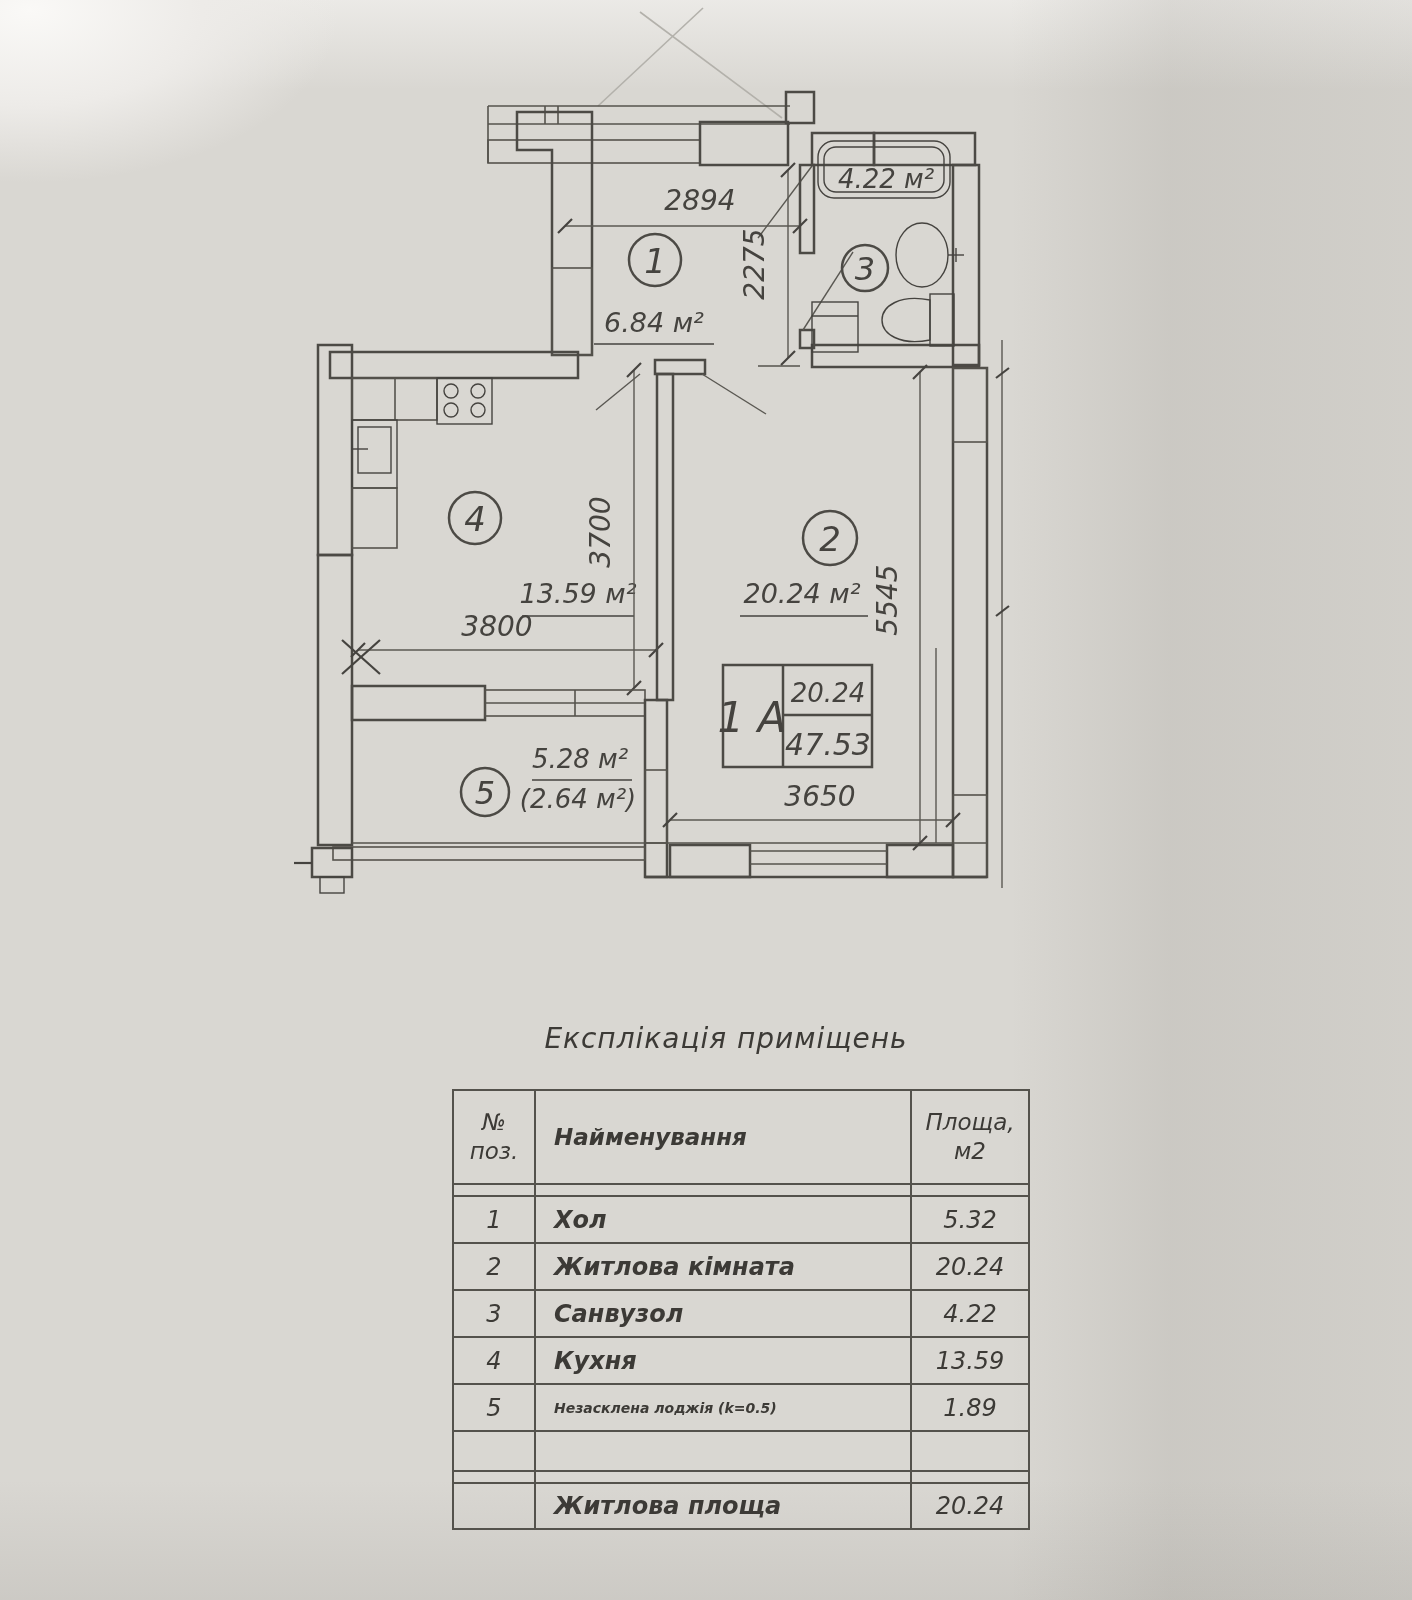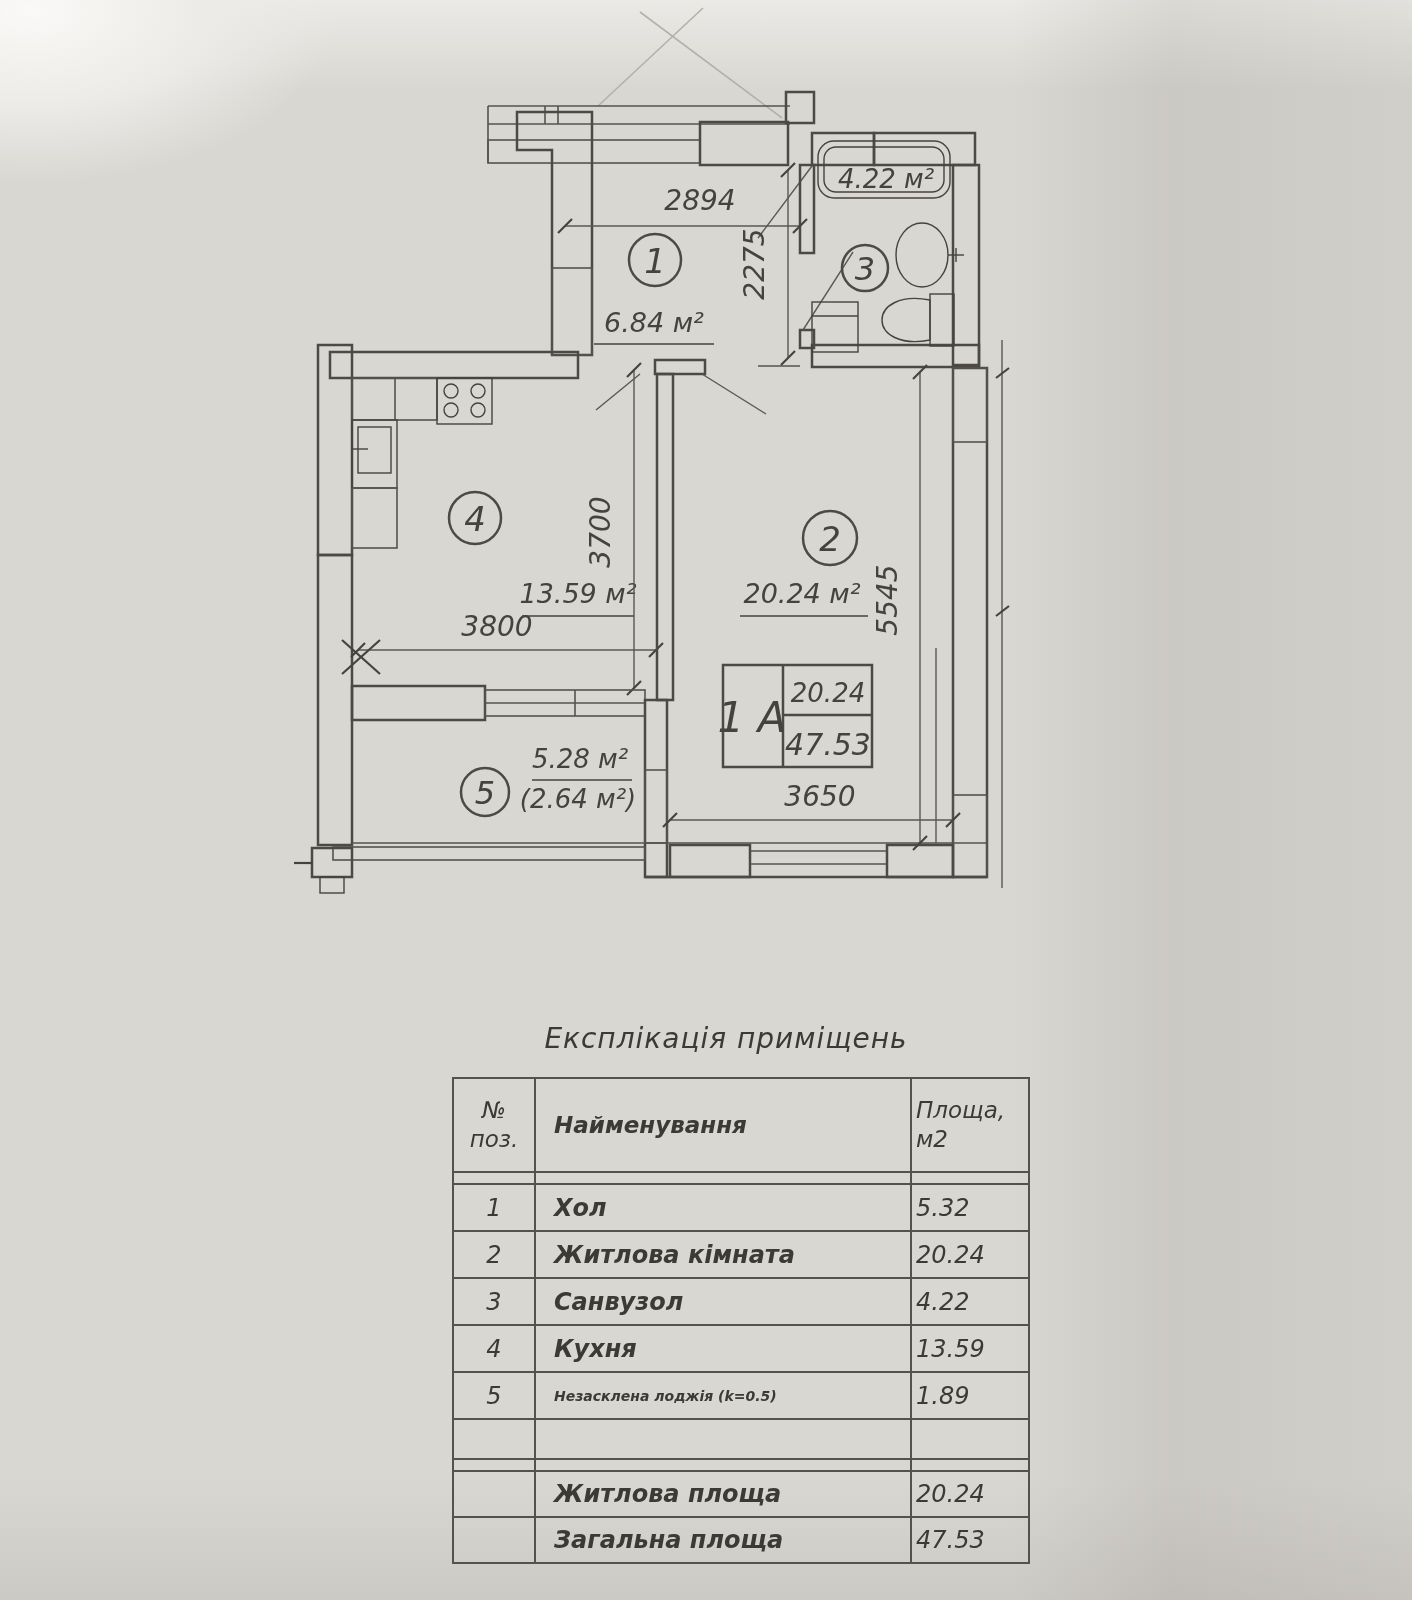--- a/index.html
+++ b/index.html
@@ -15,27 +15,27 @@
   .shade-bottom{left:0;top:1480px;width:1412px;height:120px;
     background:linear-gradient(0deg,rgba(110,106,100,.12),rgba(217,215,210,0));}
   .wl{stroke:#4c4a45;stroke-width:2.5;fill:none;}
   .wt{stroke:#55534d;stroke-width:1.6;fill:none;}
   .wf{stroke:#45433f;stroke-width:1.4;fill:none;}
   .dim{stroke:#5a5852;stroke-width:1.4;fill:none;}
   .tick{stroke:#45433f;stroke-width:2.2;}
   .crease{stroke:#b3b1ab;stroke-width:1.6;}
   .t{font-family:"DejaVu Sans",sans-serif;font-style:italic;fill:#45433f;}
   .expl{position:absolute;left:452px;top:1022px;width:548px;color:#3c3a36;}
-  .expl-title{text-align:center;font-style:italic;font-size:28px;letter-spacing:1px;margin-bottom:22px;}
+  .expl-title{text-align:center;font-style:italic;font-size:28px;letter-spacing:1px;margin-bottom:34px;}
   table.x{border-collapse:collapse;width:548px;table-layout:fixed;}
   table.x td{border:2px solid #54524c;font-style:italic;font-size:24px;
              padding:0 4px;overflow:hidden;white-space:nowrap;}
   td.cnum{width:72px;text-align:center;}
   td.cname{width:352px;padding-left:18px !important;font-weight:bold;}
-  td.carea{width:108px;}
+  td.carea{width:108px;text-align:center;}
   tr.hdr td{height:92px;font-size:23px;}
   tr.thin td{height:10px;padding:0;}
   tr.data td{height:45px;}
   tr.gap td{height:38px;}
   tr.sum td{height:44px;border-radius:22px;}
   .h2l{line-height:1.25;}
 </style>
 </head>
 <body>
 
@@ -290,21 +290,16 @@
       <tr class="thin">
             <td></td>
             <td></td>
             <td></td>
           </tr>
       <tr class="sum">
         <td class="cnum"></td>
         <td class="cname">Житлова площа</td>
         <td class="carea">20.24</td>
       </tr>
-      <tr class="sum">
-        <td class="cnum"></td>
-        <td class="cname">Загальна площа</td>
-        <td class="carea">47.53</td>
-      </tr>
       </tbody>
     </table>
   </div>
 </div>
 
 </body></html>

